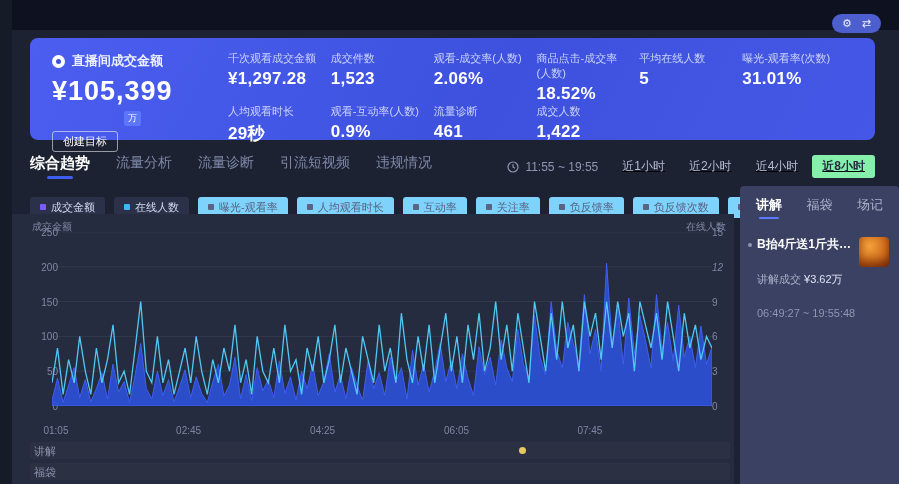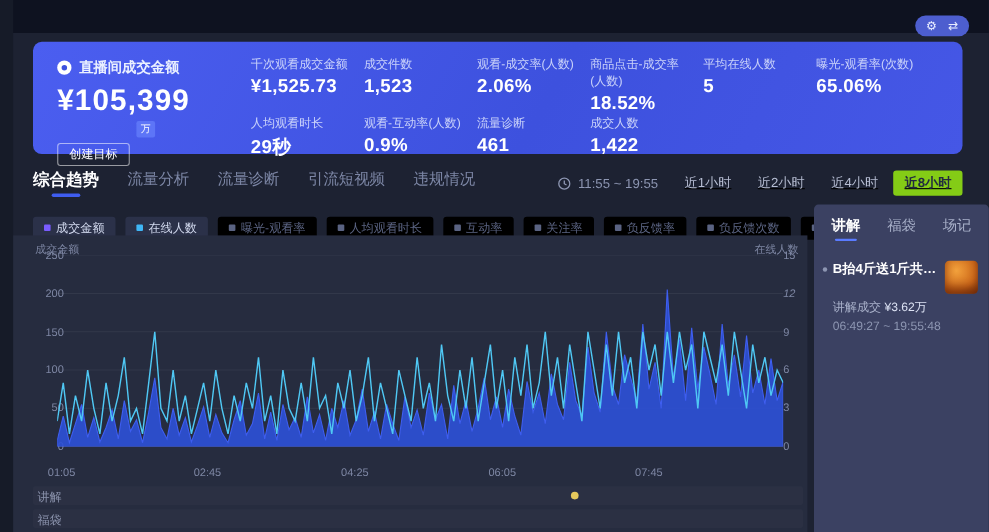--- a/index.html
+++ b/index.html
@@ -35,26 +35,26 @@
   
   .tabs-row { position:absolute; left:30px; top:154px; right:24px; display:flex; align-items:center; }
   .tab { font-size:14px; color:#7d87a6; margin-right:26px; cursor:pointer; position:relative; padding-bottom:6px; }
   .tab.active { color:#fff; font-weight:bold; font-size:15px; }
   .tab.active::after { content:""; position:absolute; left:50%; transform:translateX(-50%);
     bottom:0; width:26px; height:3px; border-radius:2px; background:#3f5df0; }
   .time-zone { margin-left:auto; display:flex; align-items:center; gap:6px; }
   .clock { width:12px; height:12px; }
   .time-range { font-size:12px; color:#8d96b2; margin-right:8px; }
   .time-btn { font-size:12px; color:#b6bdd2; padding:3px 10px; border-radius:3px; cursor:pointer; }
-  .time-btn.active { background:#84cc16; color:#222a40; font-weight:bold; }
+  .time-btn.active { background:#86efac; color:#222a40; font-weight:bold; }
 
   
   .chips-row { position:absolute; left:30px; top:188px; right:24px; display:flex; align-items:center; }
   .chip { display:flex; align-items:center; gap:5px; font-size:11px; padding:3px 10px;
-    border-radius:3px; margin-right:9px; cursor:pointer; background:#000000; color:#5a6382; white-space:nowrap; }
+    border-radius:3px; margin-right:9px; cursor:pointer; background:#7dd3fc; color:#5a6382; white-space:nowrap; }
   .chip.on { background:#2b3149; color:#d2d9ee; }
   .chip .dot { width:6px; height:6px; border-radius:1px; background:#5a6382; }
   .chips-nav { font-size:13px; color:#7d87a6; margin:0 4px; cursor:pointer; }
   .config-btn { margin-left:auto; display:flex; align-items:center; gap:5px; font-size:12px;
     color:#ccd3e8; cursor:pointer; border-bottom:2px solid #4f6bff; padding-bottom:2px; }
   .config-btn .grid-ic { font-size:11px; color:#aab4d4; }
 
   
   .chart-zone { position:absolute; left:12px; top:214px; width:722px; height:270px; background:#262c3f; }
   .axis-title { position:absolute; top:6px; font-size:10px; color:#7e87a4; }
@@ -84,21 +84,21 @@
   .p-bullet { width:4px; height:4px; border-radius:50%; background:#8d96b2; margin-top:6px; flex:none; }
   .p-body { flex:1; min-width:0; }
   .p-title-row { display:flex; gap:6px; align-items:flex-start; }
   .p-title { flex:1; font-size:12px; font-weight:bold; color:#fff; line-height:1.25;
     overflow:hidden; white-space:nowrap; text-overflow:ellipsis; }
   .thumb { width:30px; height:30px; flex:none; border-radius:4px;
     background:radial-gradient(circle at 35% 30%,#f2a13c,#cf6a1a 60%,#8a3d0e 100%);
     box-shadow:inset 0 -6px 8px rgba(80,20,0,.5); }
   .p-deal { font-size:11px; color:#a9b1ca; margin-top:5px; }
   .p-deal b { color:#dde3f4; font-weight:normal; }
-  .p-time { font-size:11px; color:#8d96b2; margin-top:4px; }
+  .p-time { font-size:11px; color:#8d96b2; margin-top:20px; }
 </style>
 </head>
 <body>
 
 <div id="app">
   <div class="top-band"></div>
   <div class="left-strip"></div>
 
   <div class="card">
     <div class="card-left">
@@ -106,41 +106,41 @@
         <span class="target-icon"></span>
         <span class="card-title">直播间成交金额</span>
       </div>
       <div class="card-value">¥105,399</div>
       <span class="unit-badge">万</span><br>
       <span class="goal-btn">创建目标</span>
     </div>
     <div class="metrics-grid">
         <div class="metric-cell">
           <div class="m-label">千次观看成交金额</div>
-          <div class="m-value">¥1,525.73</div>
+          <div class="m-value">¥1,297.28</div>
         </div>
         <div class="metric-cell">
           <div class="m-label">成交件数</div>
           <div class="m-value">1,523</div>
         </div>
         <div class="metric-cell">
           <div class="m-label">观看-成交率(人数)</div>
           <div class="m-value">2.06%</div>
         </div>
         <div class="metric-cell">
           <div class="m-label">商品点击-成交率(人数)</div>
           <div class="m-value">18.52%</div>
         </div>
         <div class="metric-cell">
           <div class="m-label">平均在线人数</div>
           <div class="m-value">5</div>
         </div>
         <div class="metric-cell">
           <div class="m-label">曝光-观看率(次数)</div>
-          <div class="m-value">65.06%</div>
+          <div class="m-value">31.01%</div>
         </div>
         <div class="metric-cell">
           <div class="m-label">人均观看时长</div>
           <div class="m-value">29秒</div>
         </div>
         <div class="metric-cell">
           <div class="m-label">观看-互动率(人数)</div>
           <div class="m-value">0.9%</div>
         </div>
         <div class="metric-cell">

